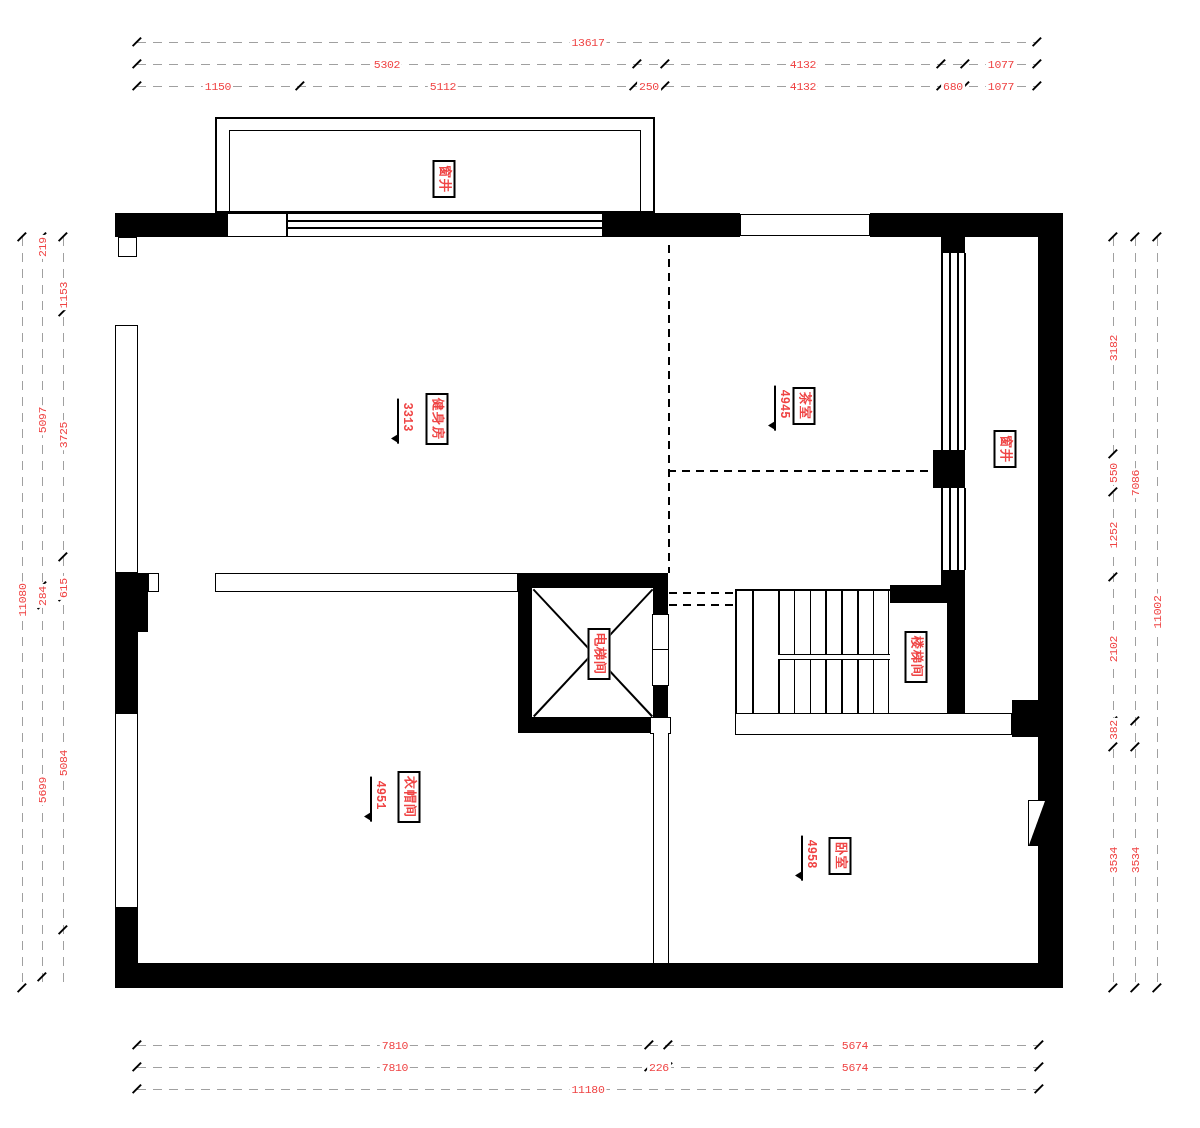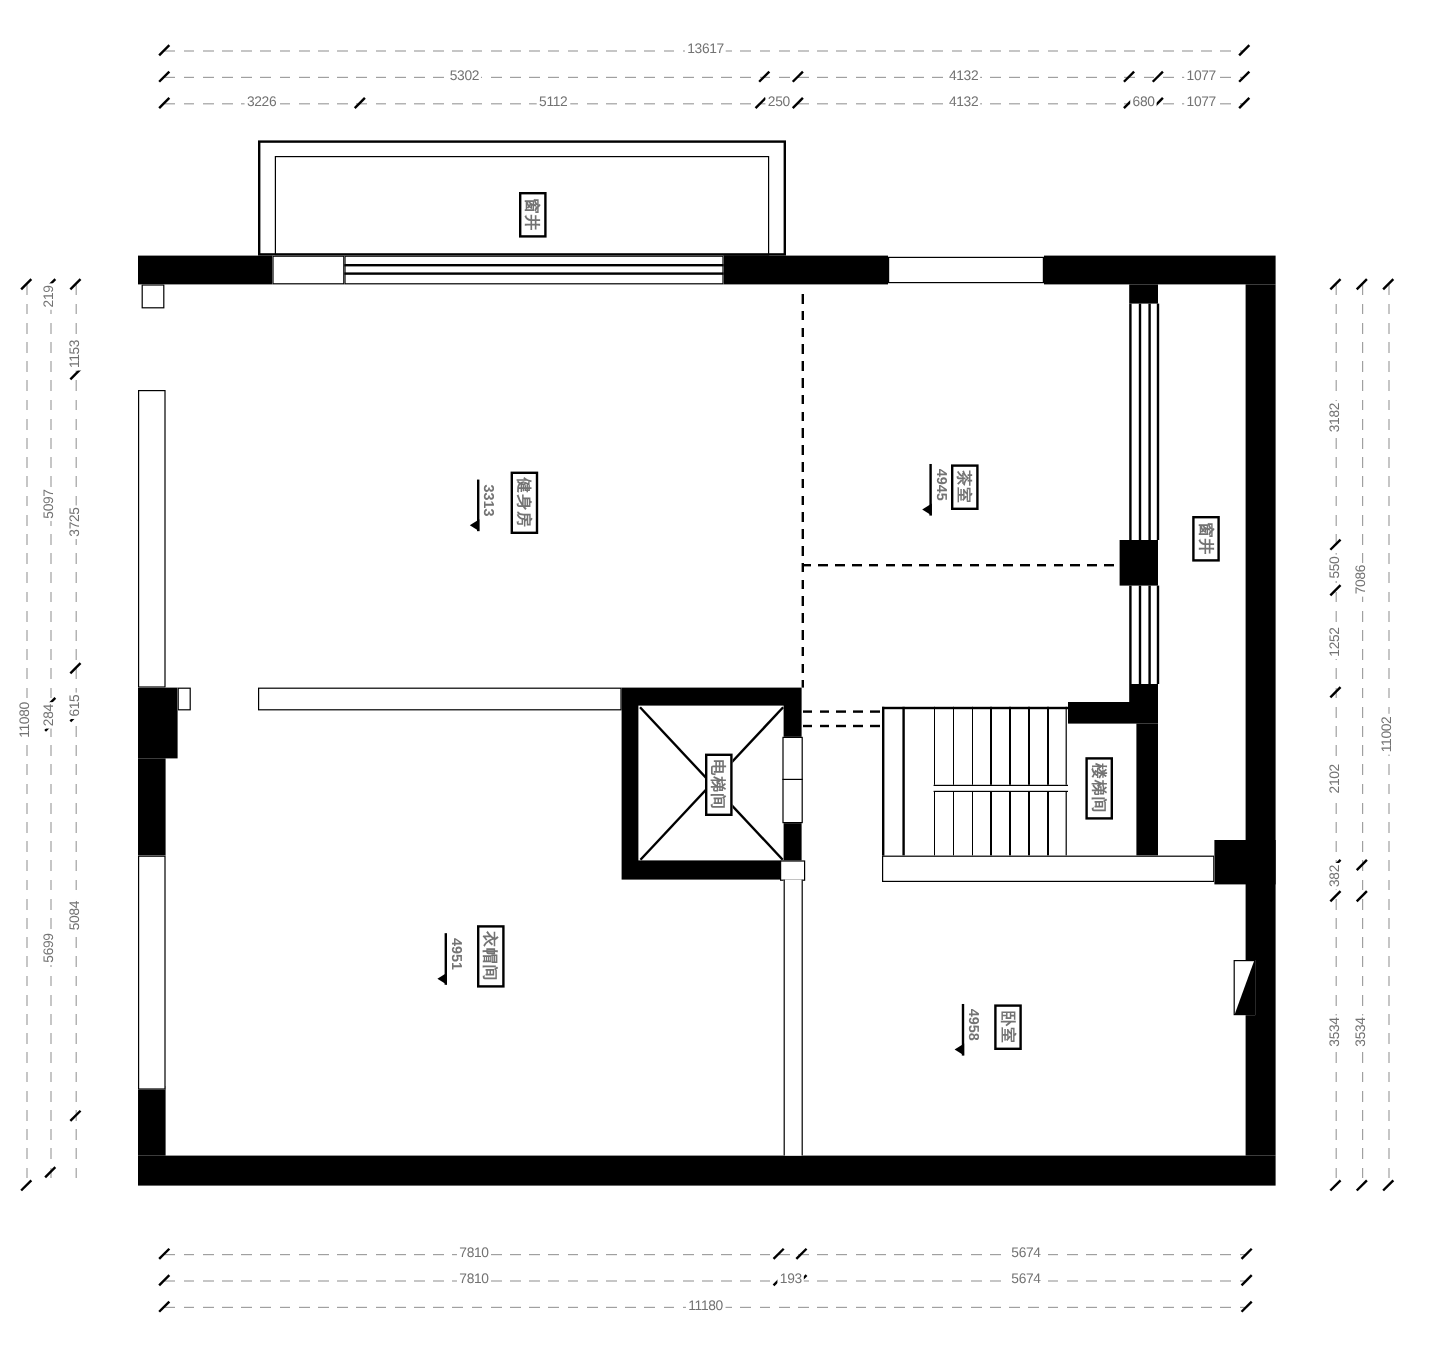--- a/index.html
+++ b/index.html
@@ -1,17 +1,17 @@
 <!DOCTYPE html>
 <html><head>
 <meta charset="utf-8">
 <style>
   html,body{margin:0;padding:0;background:#fff;}
   #stage{position:relative;width:1200px;height:1100px;background:#fff;overflow:hidden;
-         font-family:Liberation Sans, sans-serif;color:#737373;}
+         font-family:Liberation Mono, monospace;color:#ef4444;}
   
   .b{position:absolute;background:#000;}
   
   .wb{position:absolute;background:#fff;border:1px solid #000;box-sizing:border-box;}
   .wb2{position:absolute;background:#fff;border:1.5px solid #000;box-sizing:border-box;}
   .ol2{position:absolute;border:2px solid #000;box-sizing:border-box;}
   .ol1{position:absolute;border:1.5px solid #000;box-sizing:border-box;}
   
   .lh{position:absolute;height:1.5px;background:#000;}
   .lv{position:absolute;width:1.5px;background:#000;}
@@ -116,30 +116,30 @@
   <i class="tk" style="left:1135px;top:721px"></i>
   <i class="tk" style="left:1135px;top:747px"></i>
   <i class="tk" style="left:1135px;top:988px"></i>
   <i class="tk" style="left:1157px;top:237px"></i>
   <i class="tk" style="left:1157px;top:988px"></i>
 
   <span class="num" style="left:588px;top:42px">13617</span>
   <span class="num" style="left:387px;top:64px">5302</span>
   <span class="num" style="left:803px;top:64px">4132</span>
   <span class="num" style="left:1001px;top:64px">1077</span>
-  <span class="num" style="left:218px;top:86px">3226</span>
-  <span class="num" style="left:461px;top:86px">5112</span>
+  <span class="num" style="left:218px;top:86px">1150</span>
+  <span class="num" style="left:443px;top:86px">5112</span>
   <span class="num" style="left:649px;top:86px">250</span>
   <span class="num" style="left:803px;top:86px">4132</span>
   <span class="num" style="left:953px;top:86px">680</span>
   <span class="num" style="left:1001px;top:86px">1077</span>
   <span class="num" style="left:395px;top:1045px">7810</span>
   <span class="num" style="left:855px;top:1045px">5674</span>
   <span class="num" style="left:395px;top:1067px">7810</span>
-  <span class="num" style="left:659px;top:1067px">193</span>
+  <span class="num" style="left:659px;top:1067px">226</span>
   <span class="num" style="left:855px;top:1067px">5674</span>
   <span class="num" style="left:588px;top:1089px">11180</span>
   <span class="numv" style="left:22px;top:600px">11080</span>
   <span class="numv" style="left:42px;top:247px">219</span>
   <span class="numv" style="left:42px;top:420px">5097</span>
   <span class="numv" style="left:42px;top:596px">284</span>
   <span class="numv" style="left:42px;top:790px">5699</span>
   <span class="numv" style="left:63px;top:295px">1153</span>
   <span class="numv" style="left:63px;top:435px">3725</span>
   <span class="numv" style="left:63px;top:588px">615</span>

